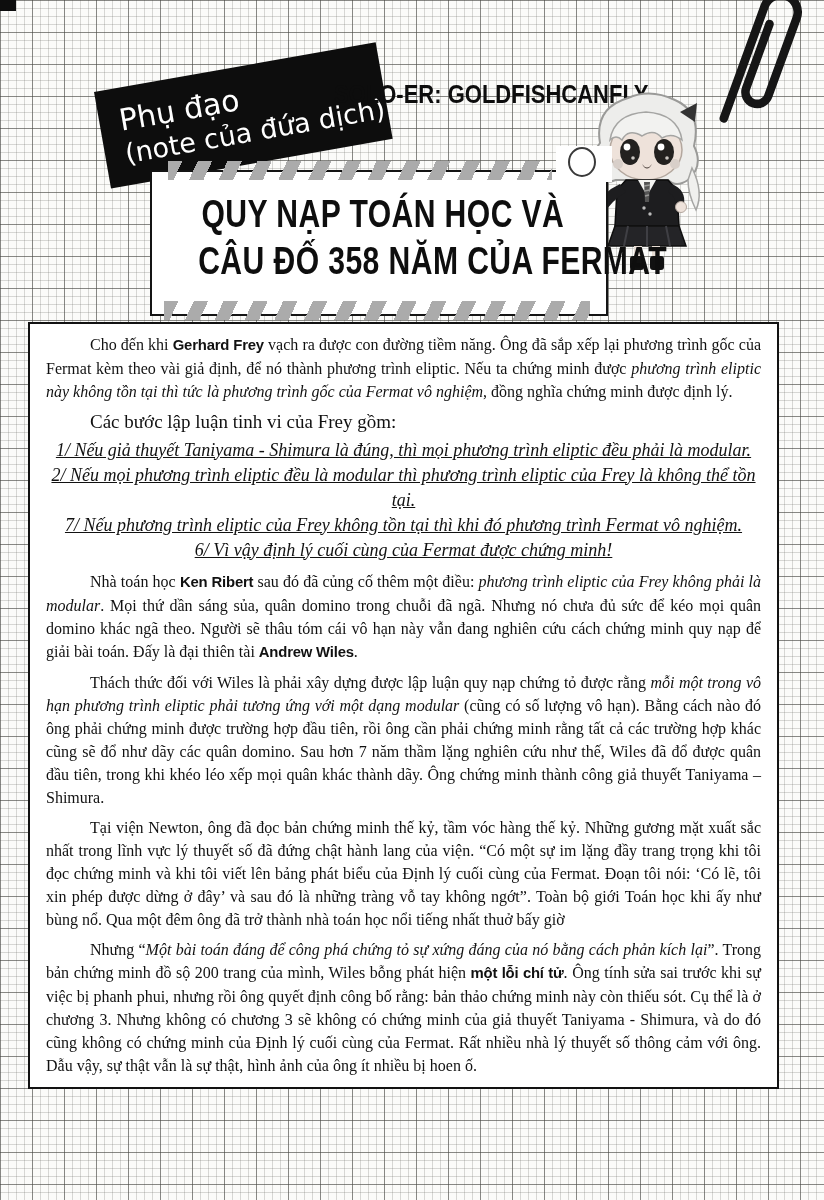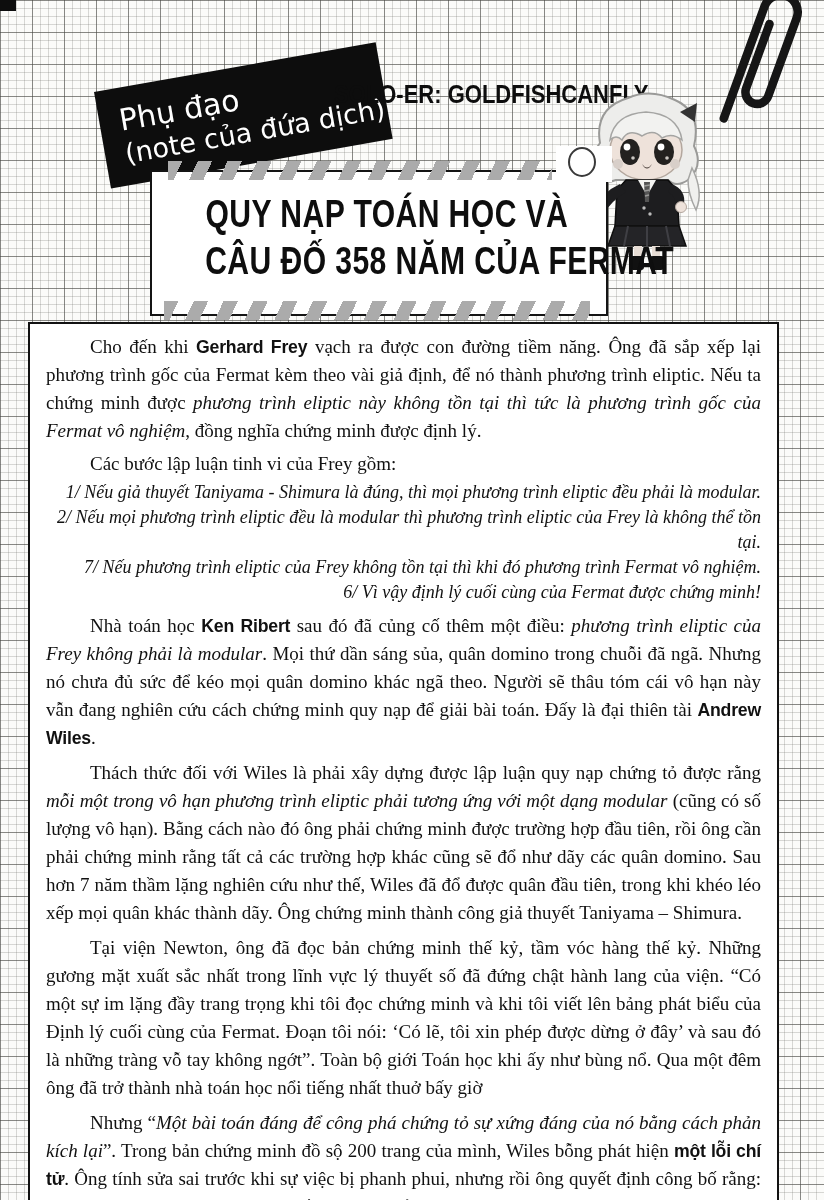--- a/index.html
+++ b/index.html
@@ -39,37 +39,37 @@
   .title-card{
     position:absolute;left:150px;top:170px;width:458px;height:146px;box-sizing:border-box;
     background:#fff;border:2px solid #141414;
   }
   .hatch{position:absolute;height:19px;background:repeating-linear-gradient(115deg,#ababab 0 13px,transparent 13px 27px);}
   .hatch.top{left:16px;top:-11px;width:384px;}
   .hatch.bottom{left:12px;bottom:-6px;width:426px;}
   .hole-backing{position:absolute;left:404px;top:-26px;width:56px;height:36px;background:#fff;}
   .tag-hole{position:absolute;left:416px;top:-25px;width:24px;height:26px;border:2.5px solid #3a3a3a;border-radius:50%;background:#fff;}
   .title-lines{
-    position:absolute;left:15px;right:0;top:18px;text-align:center;
+    position:absolute;left:8px;right:0;top:18px;text-align:center;
     font-family:"Liberation Sans",sans-serif;font-weight:700;color:#0e0e0e;
   }
   .title-lines .t{display:inline-block;transform:scale(.86,1.12);transform-origin:center;font-size:35px;line-height:47px;white-space:nowrap;letter-spacing:.5px;}
 
   
   .chibi{position:absolute;left:580px;top:88px;}
 
   
   .panel{
     position:absolute;left:28px;top:322px;width:751px;box-sizing:border-box;
     background:#fff;border:2px solid #121212;padding:9px 16px 10px 16px;
   }
-  .para{font-size:19px;line-height:28px;text-align:justify;text-indent:44px;margin:0 0 7px 0;}
+  .para{font-size:16px;line-height:23px;text-align:justify;text-indent:44px;margin:0 0 7px 0;}
   .lead{font-size:19px;line-height:24.6px;text-indent:44px;margin:4px 0 3px 0;}
   .steps{font-style:italic;font-size:18px;line-height:25px;margin:0 0 7px 0;}
-  .steps .step{text-align:right;}
+  .steps .step{text-align:center;text-decoration:underline;}
   .para i, b.run-b{}
   b.run-b{font-family:"Liberation Sans",sans-serif;font-weight:700;font-size:.93em;letter-spacing:-.2px;}
   .para:last-child{margin-bottom:0;}
 </style>
 </head>
 <body>
 
 <div class="page">
 
   <div class="corner-mark"></div>

